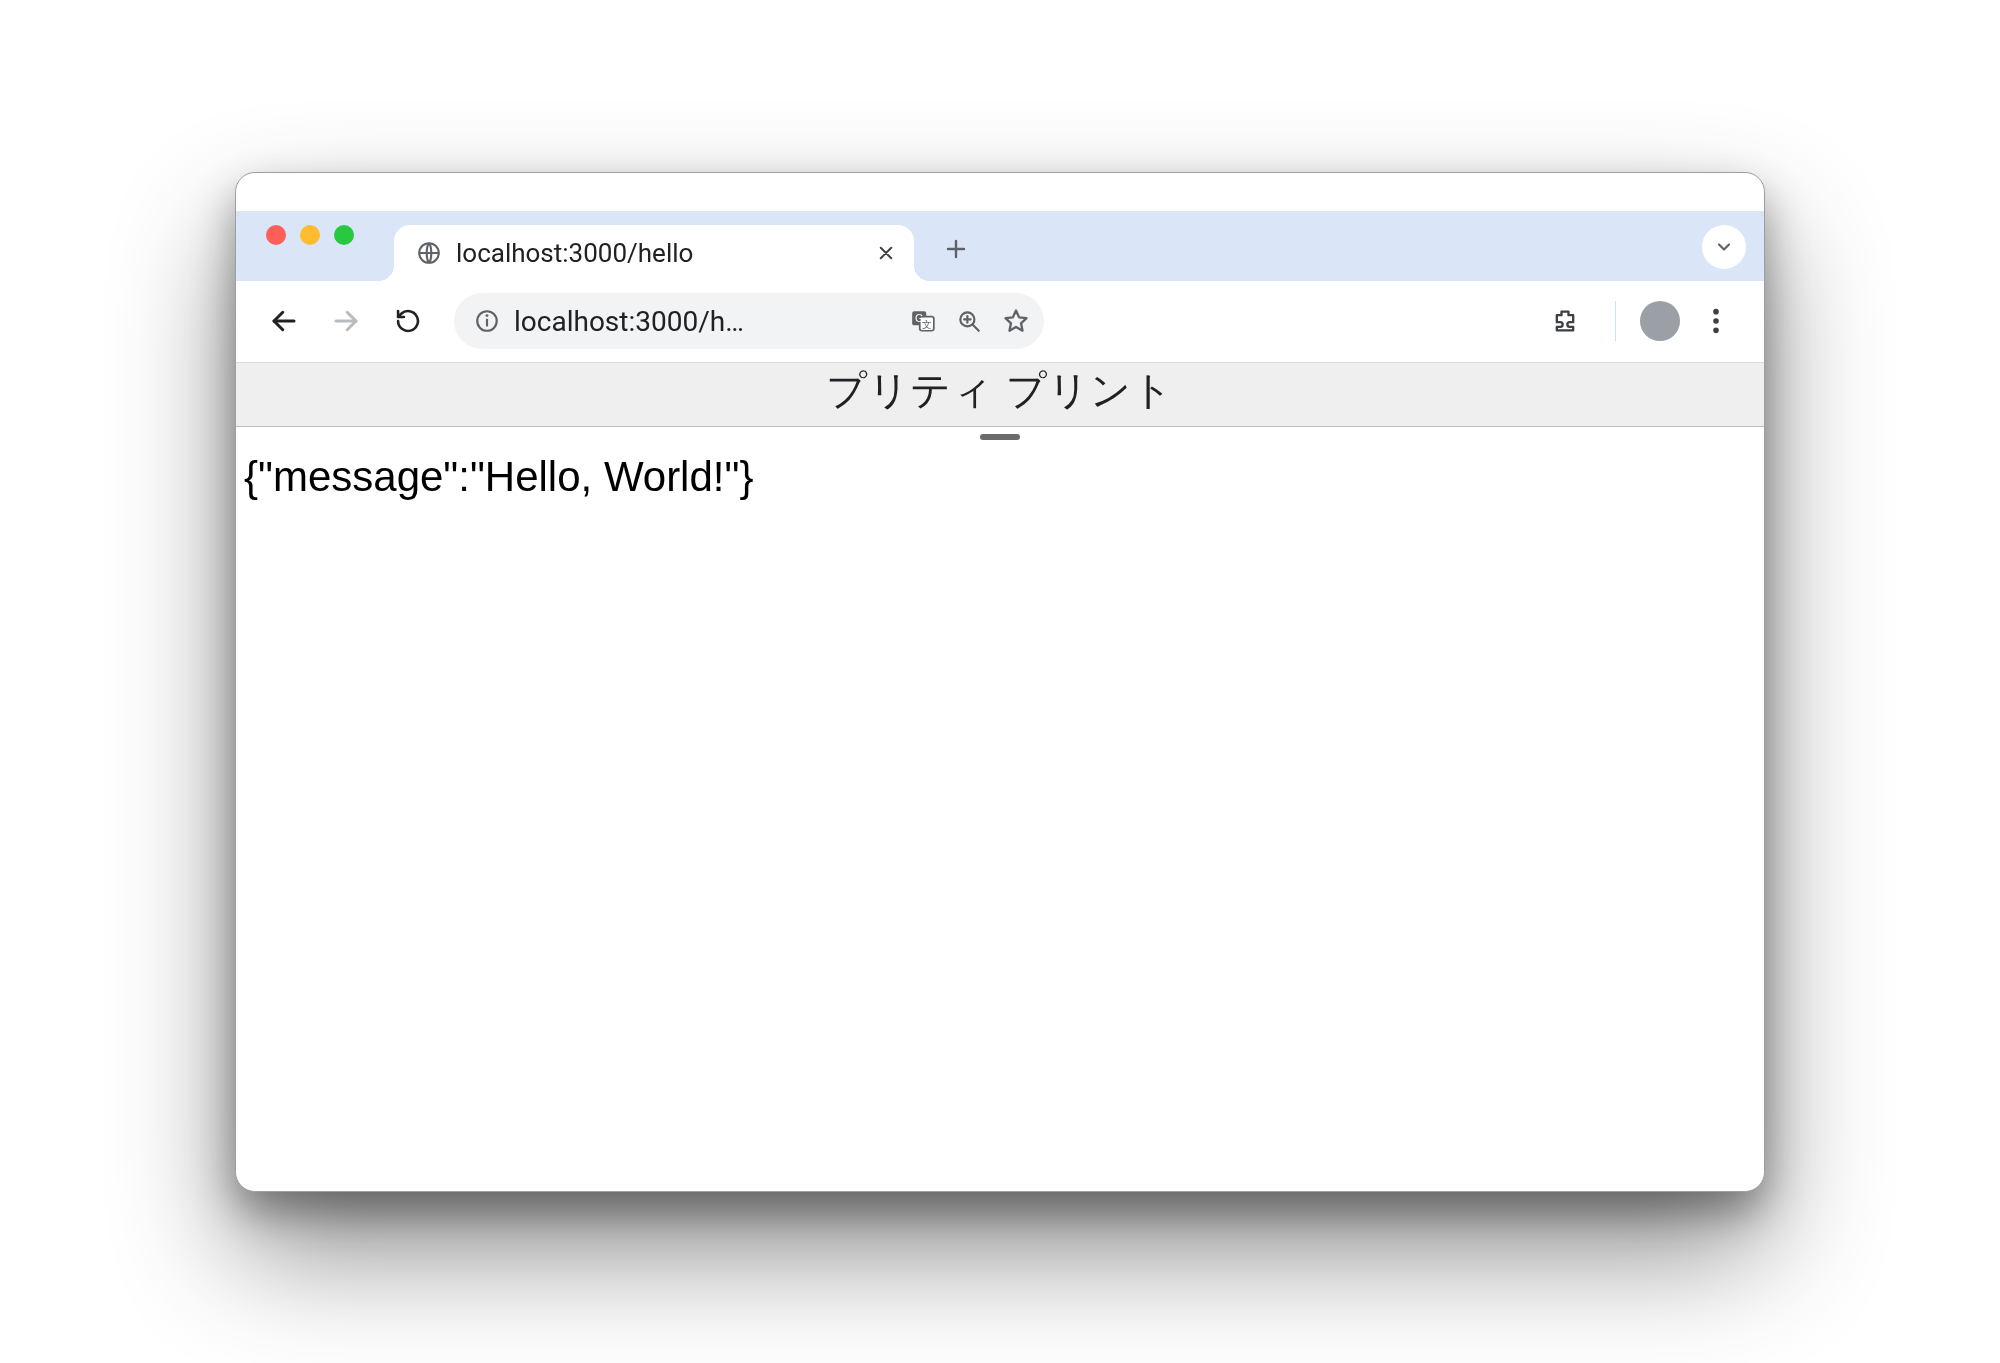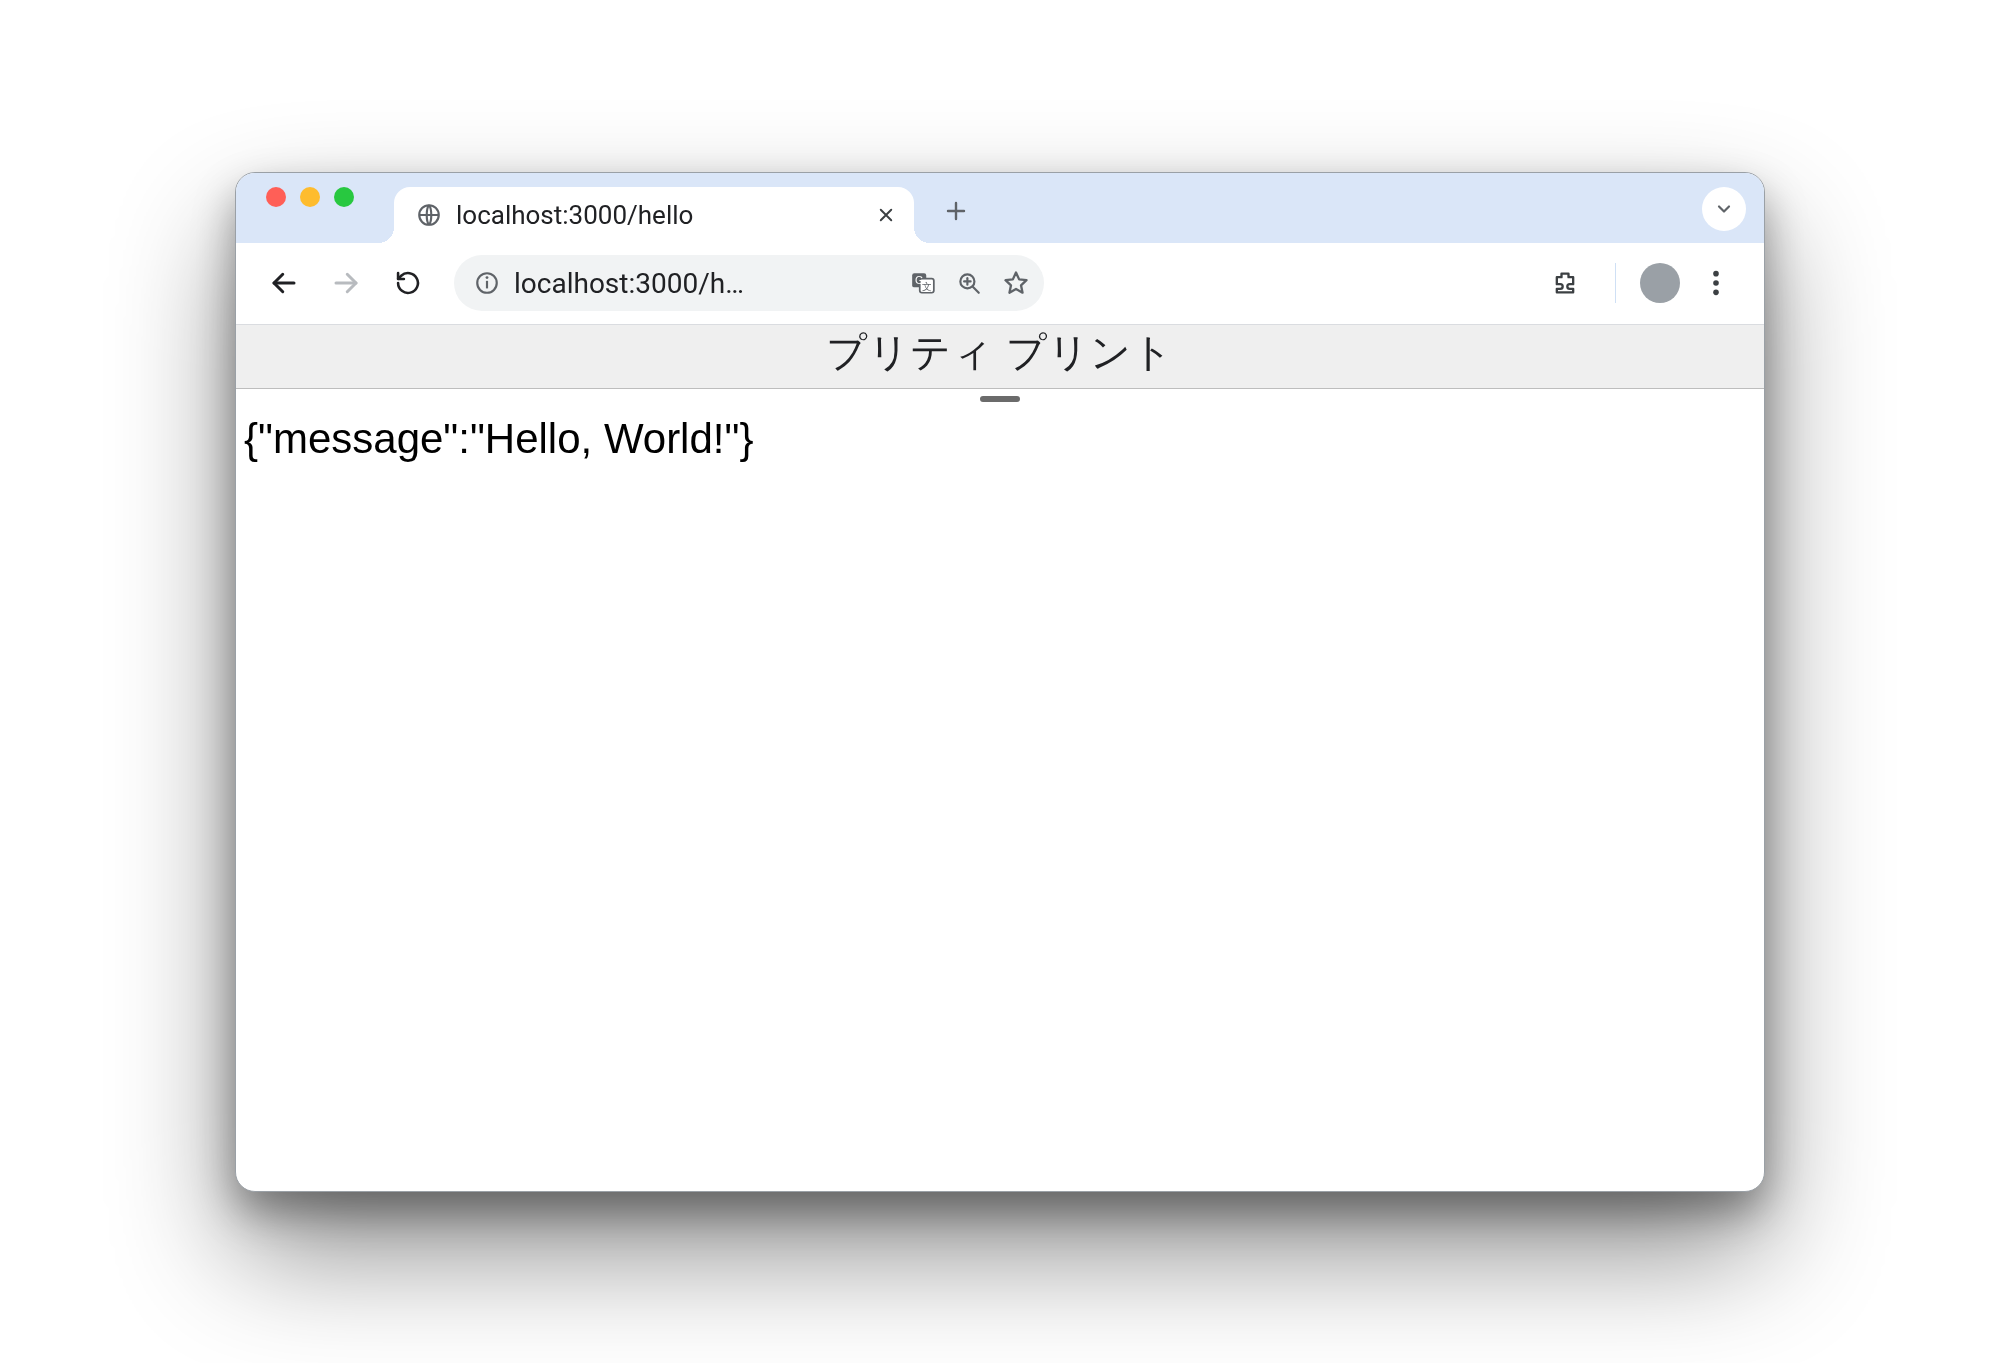--- a/index.html
+++ b/index.html
@@ -37,20 +37,21 @@
     border: 1px solid #9aa0a6;
   }
   
   .tabstrip {
     height: 70px;
     background: #dae6f8;
     display: flex;
     align-items: flex-end;
     padding-left: 30px;
     position: relative;
+    margin-top: 38px;
   }
   .traffic {
     display: flex; gap: 14px; align-items: center;
     height: 100%;
     padding-bottom: 22px;
   }
   .tl {
     width: 20px; height: 20px; border-radius: 50%;
   }
   .tl.red    { background:#ff5f57; }

